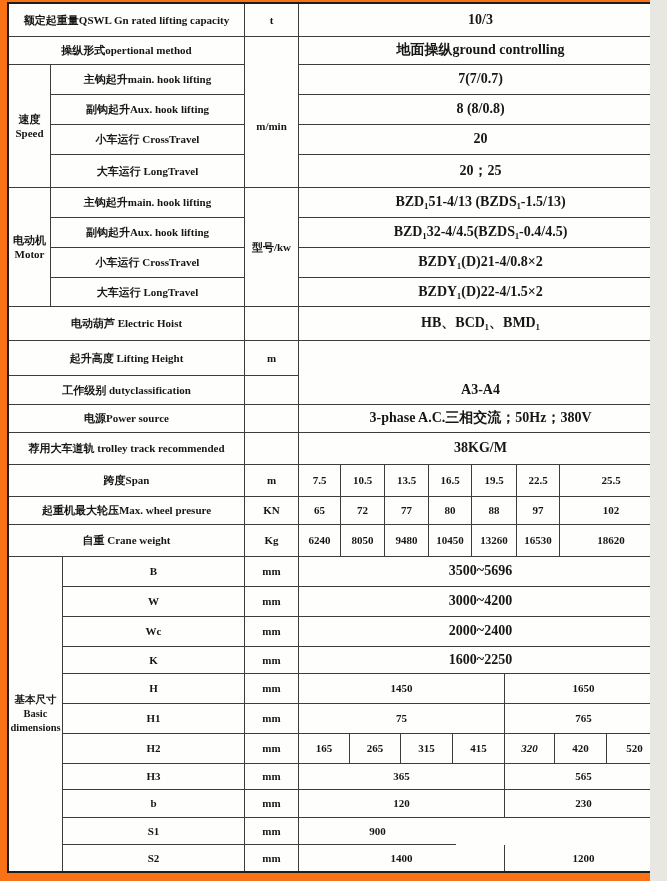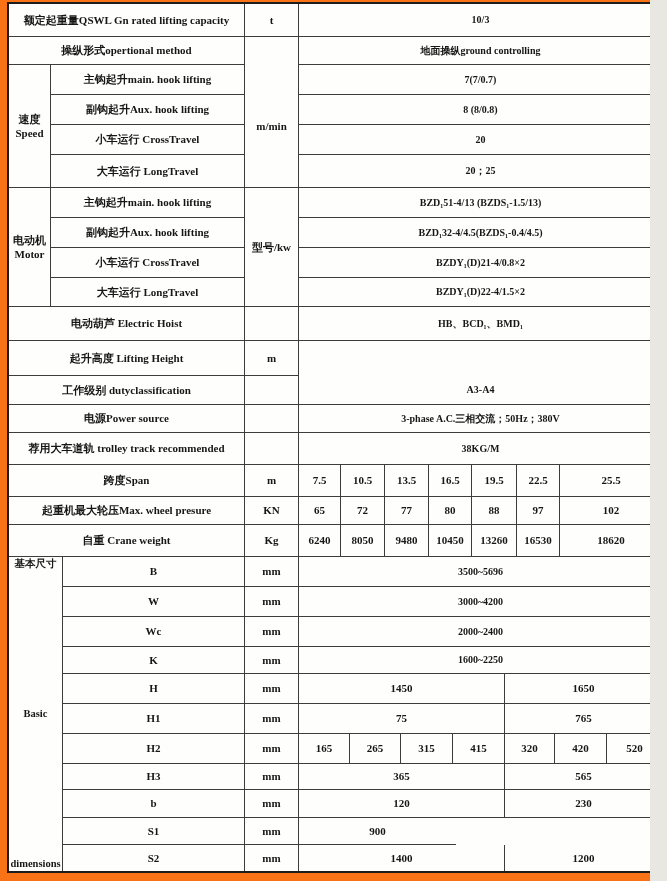--- a/index.html
+++ b/index.html
@@ -20,34 +20,34 @@
     border-right:1px solid #3c3c3c; border-bottom:1px solid #3c3c3c;
     display:flex; align-items:center; justify-content:center;
     text-align:center; font-weight:bold; font-size:11px; line-height:1.15;
     overflow:hidden;
   }
   .nobr{border-right:none;}
   .nobb{border-bottom:none;}
   .col{display:flex; flex-direction:column;}
   .lbl{width:236px;}
   .unit{width:54px;}
-  .val{width:363px; font-size:10px;}
+  .val{width:363px; font-size:14px;}
   .cat{width:42px; font-size:11px; flex-direction:column; line-height:1.3;}
-  .cat-dims{width:54px; font-size:10.5px; flex-direction:column; line-height:1.35;justify-content:space-between;}
+  .cat-dims{width:54px; font-size:10.5px; flex-direction:column; line-height:1.35;}
   .sec-lbl{width:194px;}
   .sec-unit{width:54px;}
   .dim-lbl{width:182px;}
   
   .sv0{width:42px;} .sv1{width:44px;} .sv2{width:44px;} .sv3{width:43px;}
   .sv4{width:45px;} .sv5{width:43px;} .sv6{width:102px;}
   
   .g1{width:206px;} .g2{width:157px;}
   
   .h0{width:51px;} .h1c{width:51px;} .h2c{width:52px;} .h3c{width:52px;}
-  .h4c{width:50px;} .h5c{width:52px;} .h6c{width:55px;}
+  .h4c{width:50px;font-style:italic;} .h5c{width:52px;} .h6c{width:55px;}
   
   .rh33{height:33px;} .rh28{height:28px;} .rh30{height:30px;} .rh29{height:29px;}
   .rh34{height:34px;} .rh35{height:35px;} .rh32{height:32px;} .rh27{height:27px;}
   .rh26{height:26px;}
 </style>
 </head>
 <body>
 
 <div class="page">
   <div class="tbl">

